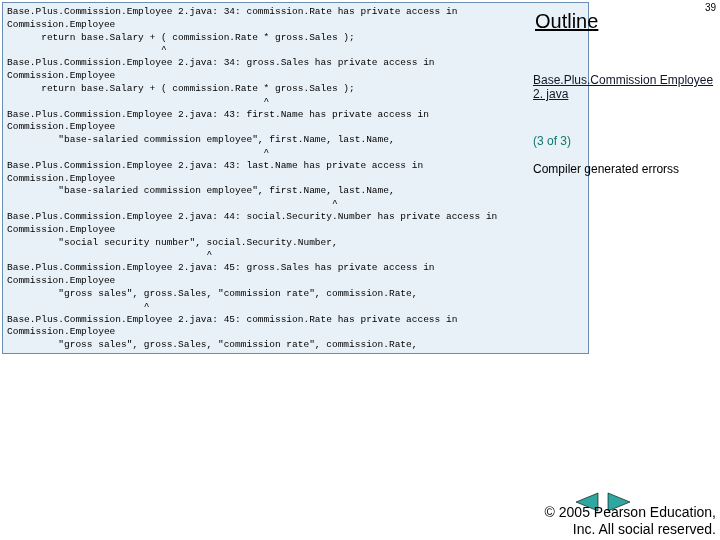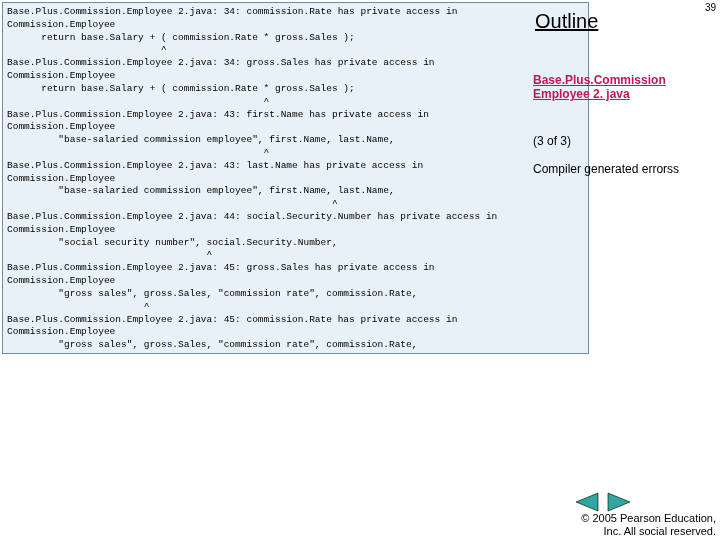--- a/index.html
+++ b/index.html
@@ -43,50 +43,50 @@
     text-align: right;
   }
   .outline-title {
     font-size: 20px;
     text-decoration: underline;
     color: #000;
     margin: 6px 0 40px 2px;
   }
   .file-name {
     font-size: 12px;
-    font-weight: bold;
+    font-weight: normal;
     text-decoration: underline;
-    color: #be185d;
+    color: #0f172a;
     line-height: 1.2;
     margin-bottom: 26px;
   }
   .page-of {
     font-size: 12px;
-    color: #000000;
+    color: #0f766e;
     margin-bottom: 14px;
     margin-top: 32px;
   }
   .caption {
     font-size: 12px;
     color: #000;
     line-height: 1.3;
   }
   .nav {
     position: absolute;
     right: 88px;
     bottom: 28px;
     display: flex;
     gap: 6px;
   }
   .nav svg { display: block; }
   .copyright {
     position: absolute;
     right: 4px;
     bottom: 2px;
-    font-size: 11px;
+    font-size: 14px;
     text-align: right;
     color: #000;
     line-height: 1.2;
   }
 </style>
 </head>
 <body>
 
 <div class="slide-num">39</div>
 

